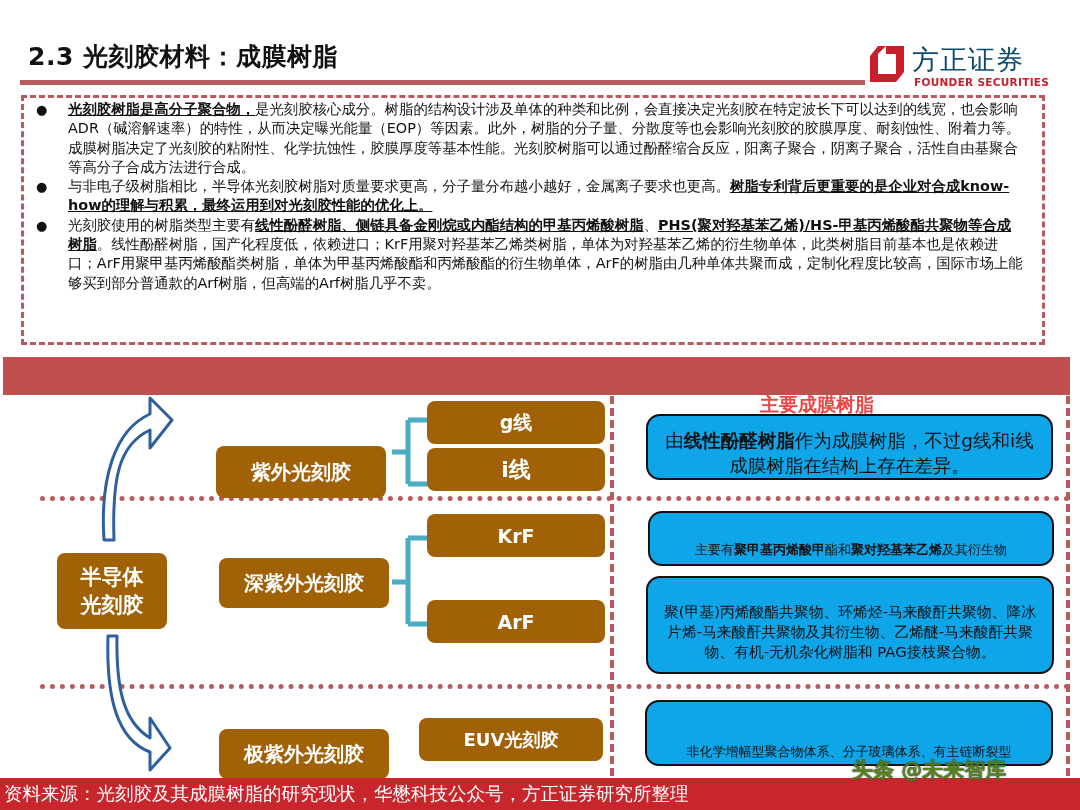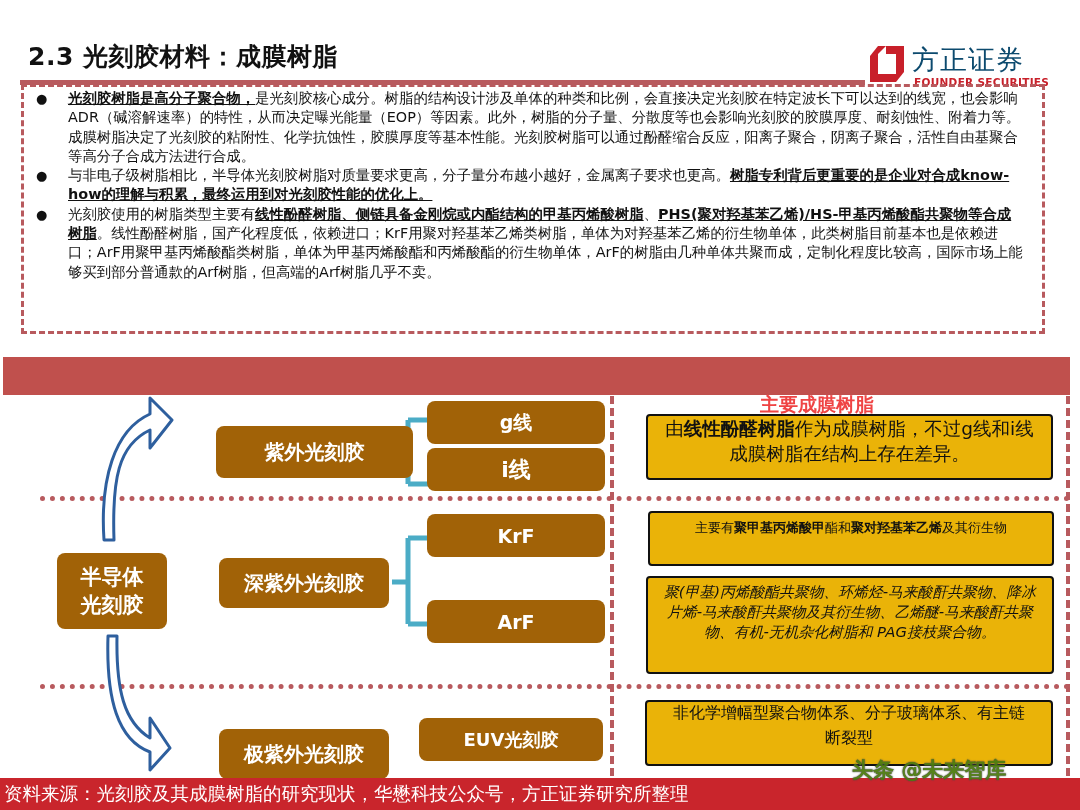--- a/index.html
+++ b/index.html
@@ -5,36 +5,36 @@
   * { box-sizing: border-box; margin: 0; padding: 0; }
   body { width: 1080px; height: 810px; background: #ffffff; position: relative; overflow: hidden;
          font-family: "DejaVu Sans", "Liberation Sans", sans-serif; color: #111; }
   .title { position: absolute; left: 28px; top: 40px; font-size: 25px; font-weight: bold; color: #111; letter-spacing: 0.5px; }
   .title-rule { position: absolute; left: 20px; top: 80px; width: 845px; height: 5px; background: #b85a5e; }
   .logo { position: absolute; left: 868px; top: 42px; width: 190px; height: 50px; }
   .logo-mark { position: absolute; left: 0; top: 2px; width: 38px; height: 40px; }
   .logo-cn { position: absolute; left: 44px; top: 0; font-size: 27px; font-weight: normal; color: #0c4a6e; letter-spacing: 1px; white-space: nowrap; }
   .logo-en { position: absolute; left: 46px; top: 34px; font-size: 10.5px; font-weight: bold; color: #c8202a; letter-spacing: 0.3px; white-space: nowrap; }
 
-  .textbox { position: absolute; left: 21px; top: 84px; width: 1024px; height: 250px; border: 3px dashed #b85a5e; }
+  .textbox { position: absolute; left: 21px; top: 95px; width: 1024px; height: 250px; border: 3px dashed #b85a5e; }
   .bullets { position: absolute; left: 10px; top: 2px; width: 990px; font-size: 14.4px; line-height: 19.3px; }
   .bullet { position: relative; padding-left: 34px; }
   .bullet::before { content: "●"; position: absolute; left: 2px; top: 0; font-size: 13px; }
   .u { font-weight: bold; text-decoration: underline; }
 
   .header-bar { position: absolute; left: 3px; top: 357px; width: 1067px; height: 38px; background: #c0504d; }
   .header-label { position: absolute; left: 760px; top: 364px; font-size: 19px; font-weight: bold; color: #ef4444; margin-top: 28px; }
 
   .hdash { position: absolute; height: 0; border-top: 5px dotted #b85a5e; }
   .vdash { position: absolute; width: 0; border-left: 4px dashed #b85a5e; }
 
   .bluebox { position: absolute; background: #a16207; color: #fff; border-radius: 8px; font-weight: bold;
              display: flex; align-items: center; justify-content: center; text-align: center; }
-  .rbox { position: absolute; border: 2px solid #111; border-radius: 4px; background: #eab308;
-          display: flex; align-items: flex-start; justify-content: center; text-align: center; color: #111; }
+  .rbox { position: absolute; border: 2px solid #111; border-radius: 14px; background: #0ea5e9;
+          display: flex; align-items: flex-end; justify-content: center; text-align: center; color: #111; }
   .rbox b { font-weight: bold; }
 
   .source-bar { position: absolute; left: 0; top: 778px; width: 1080px; height: 32px; background: #c9252c; }
   .source-text { position: absolute; left: 4px; top: 781px; font-size: 18.5px; color: #fff; white-space: nowrap; }
   .watermark { position: absolute; left: 852px; top: 756px; font-size: 21px; color: #4d7c0f; font-weight: bold;
                text-shadow: 0 0 2px #555, 0 0 1px #333; white-space: nowrap; opacity: 0.95; }
   svg.overlay { position: absolute; left: 0; top: 0; }
 </style>
 </head>
 <body>
@@ -87,34 +87,34 @@
   <g fill="none" stroke="#4bacc6" stroke-width="5">
     <path d="M392 582 L408 582 M408 538 L408 624 M408 538 L428 538 M408 624 L428 624"></path>
   </g>
 </svg>
 
 <div class="bluebox" style="left:57px; top:553px; width:110px; height:76px; font-size:21px; line-height:28px; flex-direction:column;">
   <span>半导体</span>
   <span>光刻胶</span>
 </div>
 
-<div class="bluebox" style="left:216px; top:426px; width:197px; height:52px; font-size:20px;">紫外光刻胶</div>
+<div class="bluebox" style="left:216px; top:446px; width:170px; height:52px; font-size:20px;">紫外光刻胶</div>
 <div class="bluebox" style="left:427px; top:401px; width:178px; height:43px; font-size:19px;">g线</div>
 <div class="bluebox" style="left:427px; top:448px; width:178px; height:43px; font-size:22px;">i线</div>
 <div class="rbox" style="left:646px; top:414px; width:407px; height:66px; font-size:18.5px; line-height:25px; padding:0 12px;">
   <div><span>由</span><b>线性酚醛树脂</b><span>作为成膜树脂，不过g线和i线成膜树脂在结构上存在差异。</span></div>
 </div>
 
 <div class="bluebox" style="left:219px; top:558px; width:170px; height:50px; font-size:20px;">深紫外光刻胶</div>
 <div class="bluebox" style="left:427px; top:514px; width:178px; height:43px; font-size:19px;">KrF</div>
 <div class="bluebox" style="left:427px; top:600px; width:178px; height:43px; font-size:19px;">ArF</div>
 <div class="rbox" style="left:648px; top:511px; width:406px; height:55px; font-size:13px; line-height:21px; padding:4px 10px;">
   <div><span>主要有</span><b>聚甲基丙烯酸甲</b><span>酯和</span><b>聚对羟基苯乙烯</b><span>及其衍生物</span></div>
 </div>
-<div class="rbox" style="left:646px; top:576px; width:408px; height:98px; font-size:14.8px; line-height:20px; padding:4px 14px;font-style:italic;">聚(甲基)丙烯酸酯共聚物、环烯烃-马来酸酐共聚物、降冰片烯-马来酸酐共聚物及其衍生物、乙烯醚-马来酸酐共聚物、有机-无机杂化树脂和 PAG接枝聚合物。</div>
+<div class="rbox" style="left:646px; top:576px; width:408px; height:98px; font-size:14.8px; line-height:20px; padding:10px 14px;">聚(甲基)丙烯酸酯共聚物、环烯烃-马来酸酐共聚物、降冰片烯-马来酸酐共聚物及其衍生物、乙烯醚-马来酸酐共聚物、有机-无机杂化树脂和 PAG接枝聚合物。</div>
 
 <div class="bluebox" style="left:219px; top:715px; width:170px; height:50px; font-size:20px;margin-top:14px;">极紫外光刻胶</div>
 <div class="bluebox" style="left:419px; top:718px; width:184px; height:43px; font-size:18px;">EUV光刻胶</div>
-<div class="rbox" style="left:645px; top:700px; width:408px; height:66px; font-size:16px; line-height:25px; padding:0 20px;font-family:Liberation Mono, monospace;">非化学增幅型聚合物体系、分子玻璃体系、有主链断裂型</div>
+<div class="rbox" style="left:645px; top:700px; width:408px; height:66px; font-size:13px; line-height:25px; padding:0 20px;">非化学增幅型聚合物体系、分子玻璃体系、有主链断裂型</div>
 
 <div class="source-bar"></div>
 <div class="source-text">资料来源：光刻胶及其成膜树脂的研究现状，华懋科技公众号，方正证券研究所整理</div>
 <div class="watermark">头条 @未来智库</div>
 
 </body></html>

